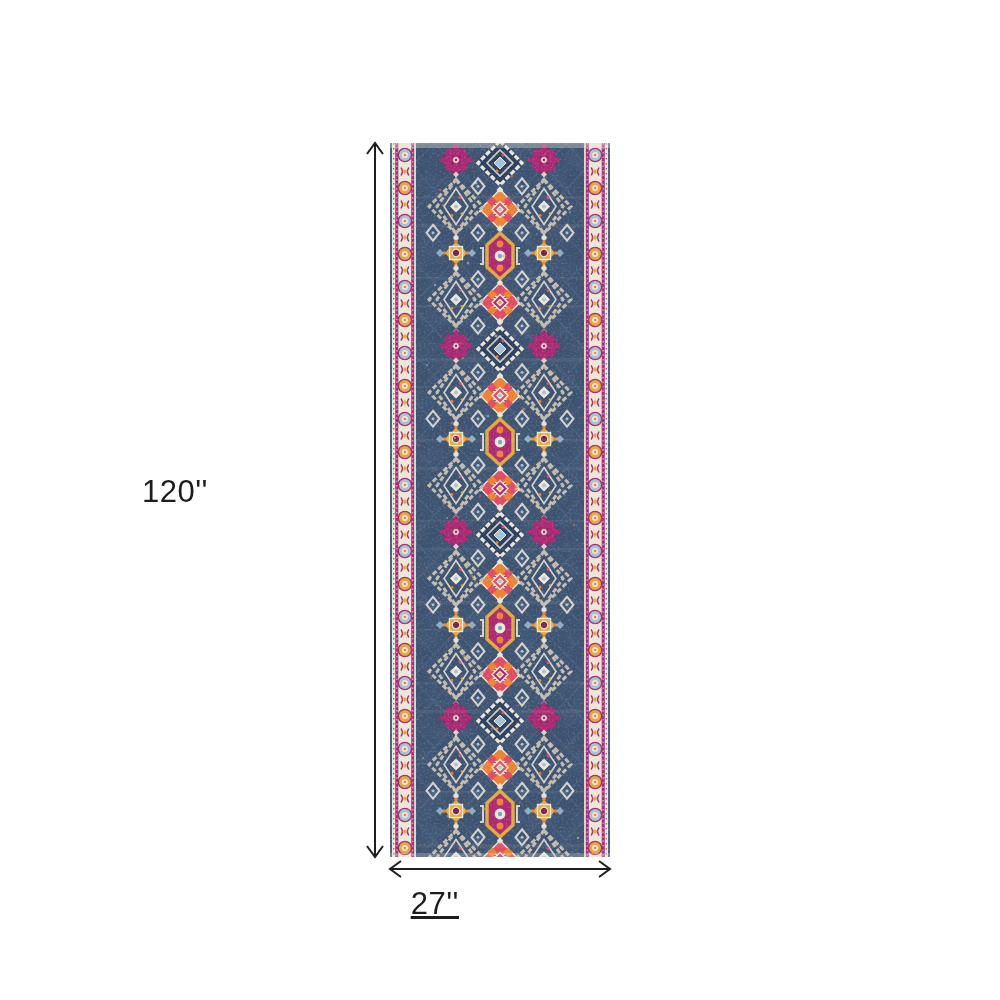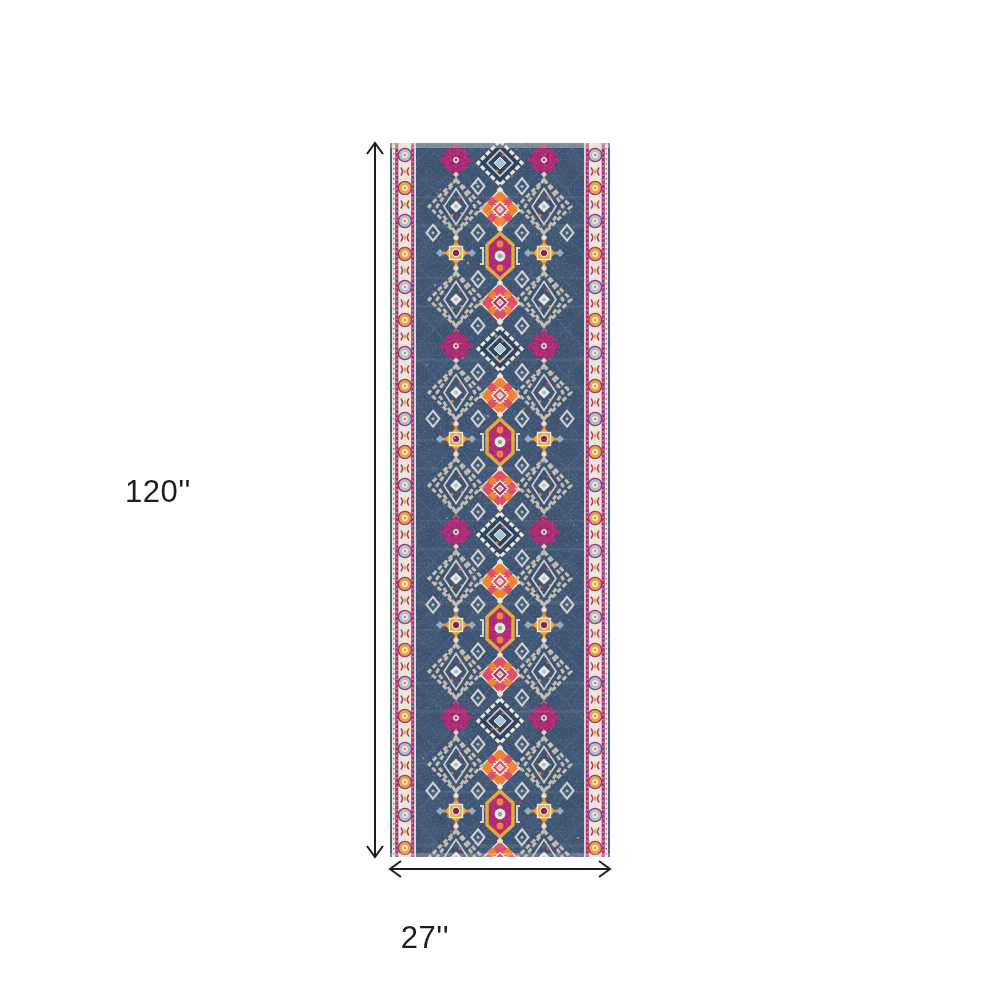--- a/index.html
+++ b/index.html
@@ -11,24 +11,24 @@
   .stage{position:absolute;inset:0;}
   .rug{
     position:absolute;left:390px;top:143px;width:220px;height:714px;
     box-shadow:0 0 0 0 transparent;
   }
   .rug svg{display:block;width:100%;height:100%;}
   .arrow{position:absolute;}
   .arrow svg{display:block;}
   .dim-label{
     position:absolute;color:#1d1d1d;font-size:31px;line-height:1;
-    text-align:center;letter-spacing:0.5px;
+    text-align:right;letter-spacing:0.5px;
   }
   .label-length{left:108px;top:476px;width:100px;}
-  .label-width{left:391px;top:922px;width:68px;}
+  .label-width{left:391px;top:888px;width:68px;text-decoration:underline;}
 </style>
 </head>
 <body>
 
 <div class="stage">
 
   <div class="rug" id="rug">
       <svg viewBox="0 0 220 714" preserveAspectRatio="none">
         <defs>
     <pattern id="lat" width="44" height="46.5" patternUnits="userSpaceOnUse">

